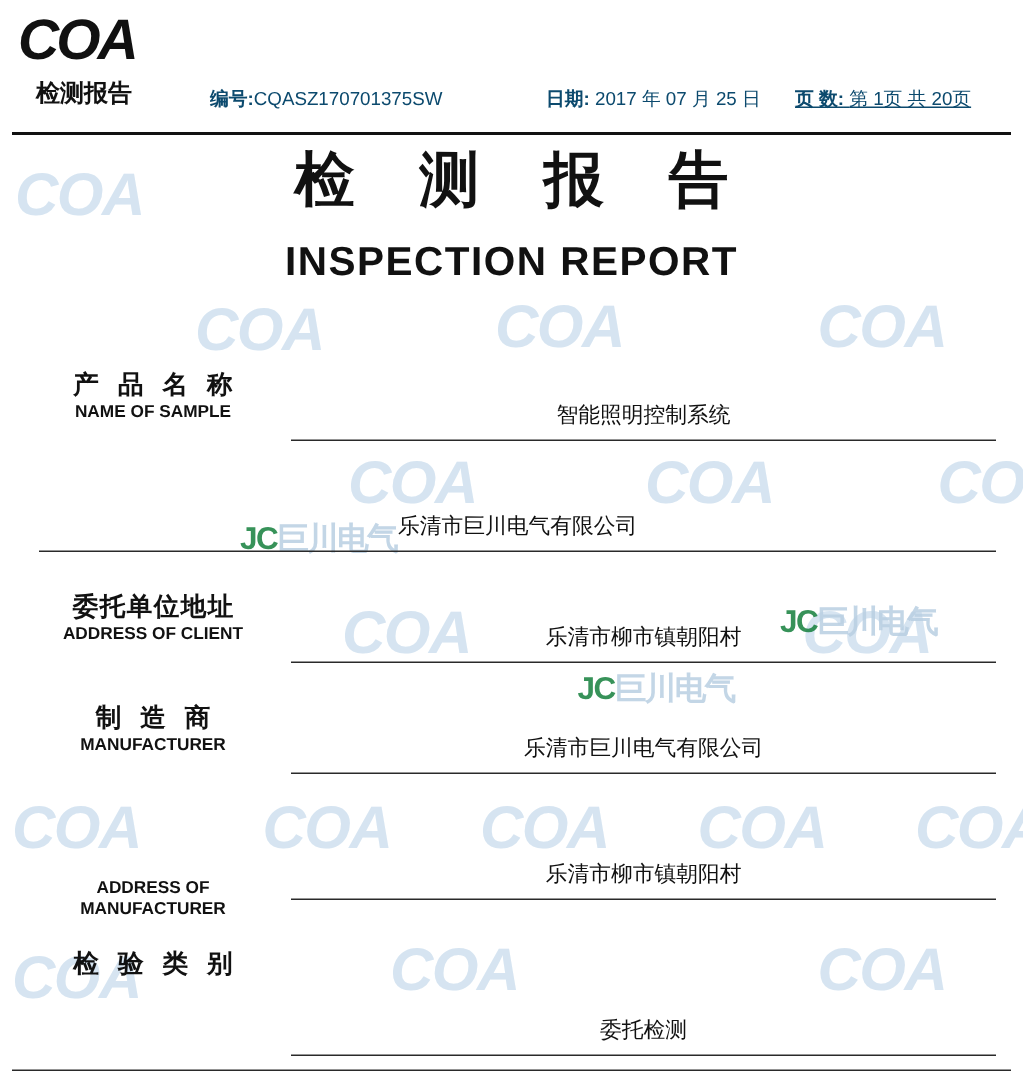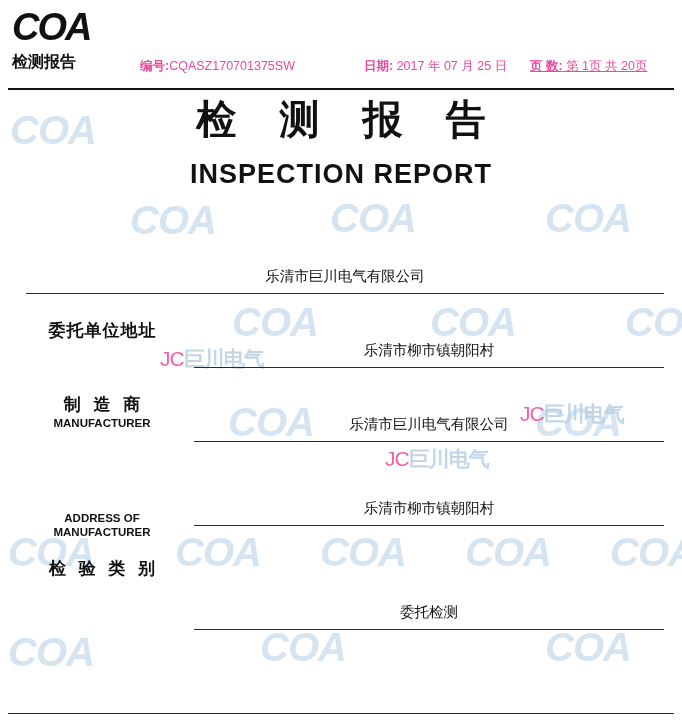--- a/index.html
+++ b/index.html
@@ -37,22 +37,22 @@
   }
   .wm-coa {
     font-size: 40px;
   }
   .wm-jc {
     font-size: 21px;
     color: #b9cfe2;
     font-style: normal;
   }
   .wm-jc .jc-badge {
-    color: #ec4899;
-    font-weight: normal;
+    color: #15803d;
+    font-weight: bold;
   }
 
   
   .page {
     position: relative;
     z-index: 2;
     width: 682px;
     height: 724px;
   }
   .header {
@@ -65,31 +65,31 @@
     top: 6px;
     font-size: 38px;
     font-weight: bold;
     font-style: italic;
     letter-spacing: -2px;
     color: #111;
     font-family: "Liberation Sans", sans-serif;
   }
   .header-sub {
     position: absolute;
-    left: 12px;
+    left: 24px;
     top: 52px;
     font-size: 16px;
     font-weight: bold;
     color: #111;
   }
   .header-meta {
     position: absolute;
     top: 58px;
     font-size: 12.5px;
-    color: #ec4899;
+    color: #0c4a6e;
     white-space: nowrap;
   }
   .meta-no { left: 140px; }
   .meta-date { left: 364px; }
   .meta-page { left: 530px; text-decoration: underline; }
   .meta-label { font-weight: bold; }
   .header-rule {
     position: absolute;
     left: 8px;
     right: 8px;
@@ -243,31 +243,42 @@
     </div>
 
     <div class="header-rule"></div>
   </div>
 
   <div class="title-cn">检 测 报 告</div>
   <div class="title-en">INSPECTION REPORT</div>
 
   <div class="fields">
 
-
     <div class="field-row row-h-1">
+      <div class="field-label">
+        <div class="label-cn">产 品 名 称</div>
+        <div class="label-en">NAME OF SAMPLE</div>
+      </div>
+      <div class="field-value">
+        <div class="value-text">智能照明控制系统</div>
+        <div class="value-line"></div>
+      </div>
+    </div>
+
+    <div class="field-row row-h-1">
       <div class="field-value">
         <div class="value-text">乐清市巨川电气有限公司</div>
         <div class="value-line"></div>
       </div>
     </div>
 
     <div class="field-row row-h-1">
       <div class="field-label">
         <div class="label-cn tight">委托单位地址</div>
+        <div class="label-en">ADDRESS OF CLIENT</div>
       </div>
       <div class="field-value">
         <div class="value-text">乐清市柳市镇朝阳村</div>
         <div class="value-line"></div>
       </div>
     </div>
 
     <div class="field-row row-h-1">
       <div class="field-label">
         <div class="label-cn">制 造 商</div>

